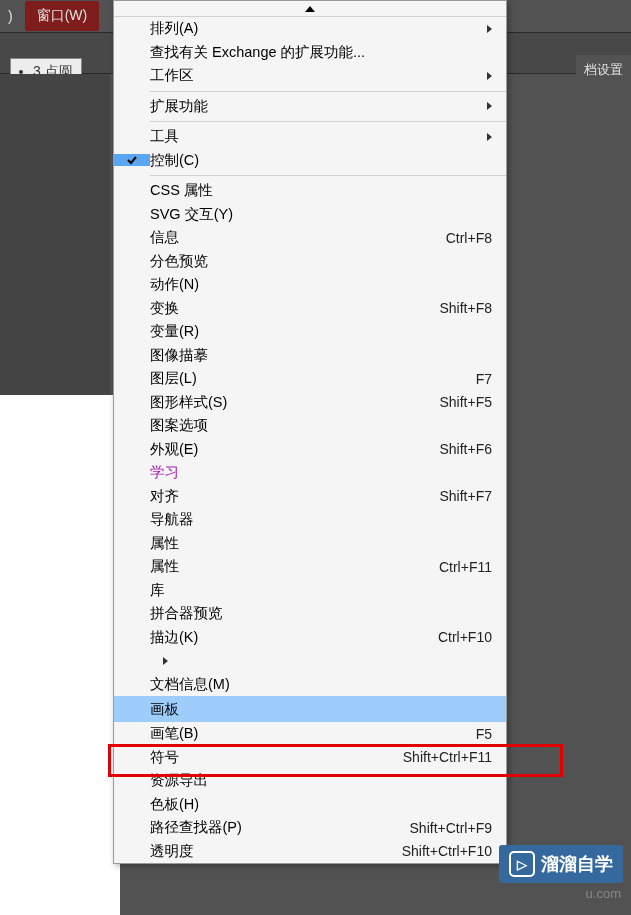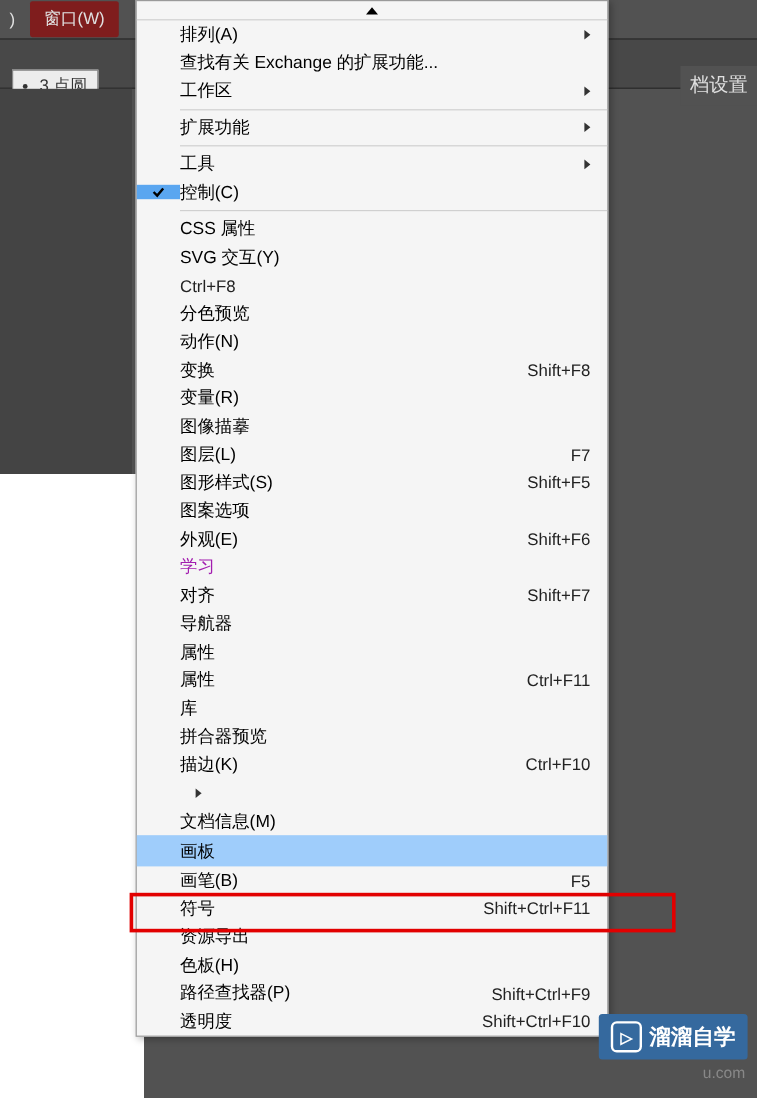--- a/index.html
+++ b/index.html
@@ -75,21 +75,21 @@
       top: 395px;
       width: 120px;
       height: 520px;
       background: #fff;
     }
     .doc-settings {
       position: absolute;
       right: 0;
       top: 55px;
       color: #e0e0e0;
-      font-size: 16px;
+      font-size: 13px;
       padding: 6px 8px;
       background: #525252;
     }
     .dropdown {
       position: absolute;
       left: 113px;
       top: 0;
       width: 394px;
       background: #f5f5f5;
       border: 1px solid #9a9a9a;
@@ -288,20 +288,21 @@
   <div class="menu-item">
     <span class="menu-check"></span>
     <span class="menu-label">CSS 属性</span>
   </div>
   <div class="menu-item">
     <span class="menu-check"></span>
     <span class="menu-label">SVG 交互(Y)</span>
   </div>
   <div class="menu-item">
     <span class="menu-check"></span>
+    <span class="menu-label">信息</span>
     <span class="menu-shortcut">Ctrl+F8</span>
   </div>
   <div class="menu-item">
     <span class="menu-check"></span>
     <span class="menu-label">分色预览</span>
   </div>
   <div class="menu-item">
     <span class="menu-check"></span>
     <span class="menu-label">动作(N)</span>
   </div>

